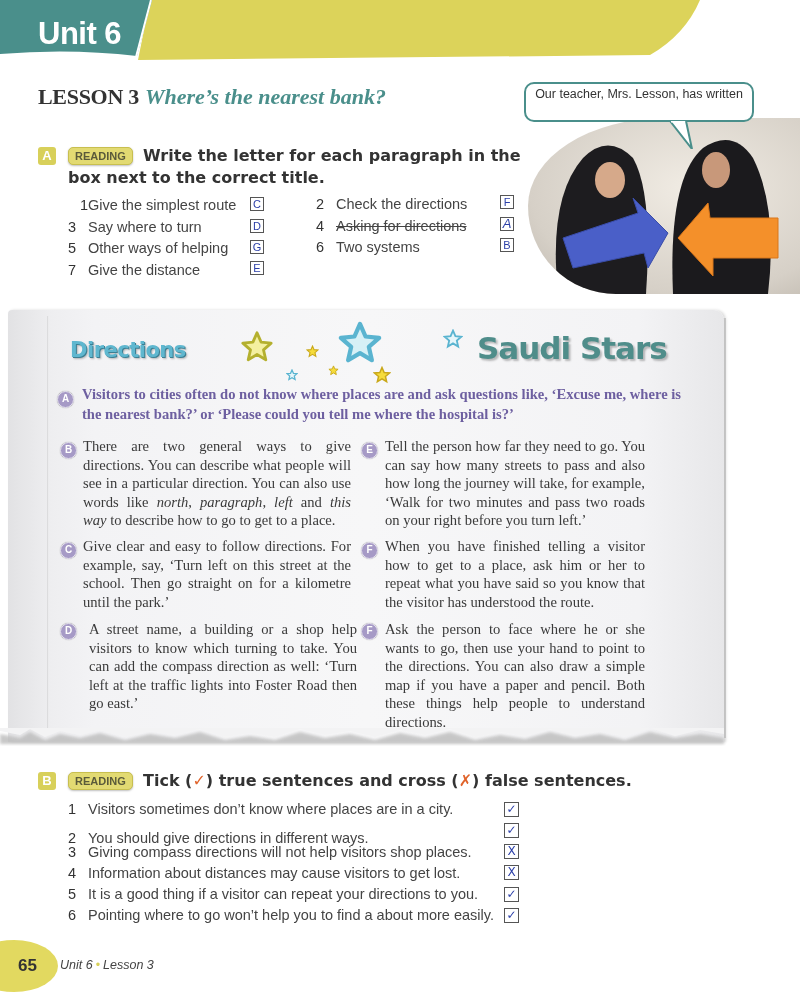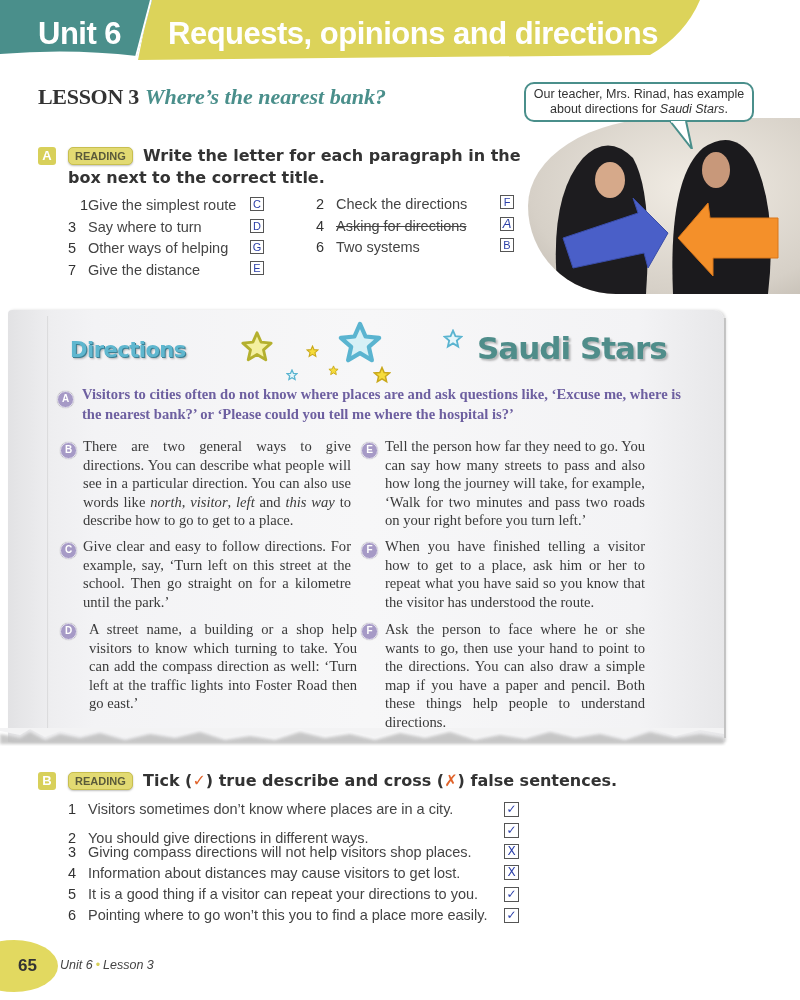--- a/index.html
+++ b/index.html
@@ -65,21 +65,20 @@
 </head>
 <body>
 
 <div class="banner">
   <svg width="800" height="62" viewBox="0 0 800 62">
     <path d="M150 0 L700 0 Q685 35 650 55 L138 60 Z" fill="#dcd35a"></path>
     <path d="M0 0 L152 0 L137 56 Q70 48 0 54 Z" fill="#4a8f8b"></path>
     <path d="M151 0 L136 57" stroke="#fff" stroke-width="2"></path>
   </svg>
   <span class="unit-label">Unit 6</span>
-  <span class="unit-title">Requests, opinions and directions</span>
 </div>
 
 <div class="lesson">
   <span class="num">LESSON 3</span><span class="title">Where’s the nearest bank?</span>
 </div>
 
 <div class="photo">
   <svg width="272" height="176" viewBox="0 0 272 176">
 
     <path d="M30 176 Q20 80 55 40 Q80 15 105 40 Q125 75 118 176 Z" fill="#1d1c1f"></path>
@@ -87,22 +86,21 @@
 
     <path d="M145 176 Q140 60 175 30 Q205 10 225 40 Q250 90 240 176 Z" fill="#1b1a1d"></path>
     <ellipse cx="188" cy="52" rx="14" ry="18" fill="#c8987a"></ellipse>
 
     <path d="M35 120 L110 95 L105 80 L140 115 L120 150 L116 135 L45 150 Z" fill="#4a5fc8" stroke="#3a4da8" stroke-width="1"></path>
 
     <path d="M150 120 L180 85 L182 100 L250 100 L250 140 L185 140 L185 158 Z" fill="#f4902a" stroke="#d9761a" stroke-width="1"></path>
   </svg>
 </div>
 <div class="bubble">
-  <div>Our teacher, Mrs. Rinad, has example</div>
-  <div><span>about directions for </span><i>Saudi Stars</i><span>.</span></div>
+  <div>Our teacher, Mrs. Lesson, has written</div>
 </div>
 <svg class="bubble-tail" width="26" height="28" viewBox="0 0 26 28">
   <path d="M2 0 L24 28 L18 0" fill="#fff" stroke="#4a8f8b" stroke-width="2"></path>
   <path d="M3 0 L17 0" stroke="#fff" stroke-width="3"></path>
 </svg>
 
 <div class="ex-letter" style="left:38px; top:147px;">A</div>
 <div class="reading-badge" style="left:68px; top:147px;">READING</div>
 <div class="ex-instr" style="left:143px; top:145px;">Write the letter for each paragraph in the</div>
 <div class="ex-instr" style="left:68px; top:167px;">box next to the correct title.</div>
@@ -163,54 +161,54 @@
     <path d="M12 2 L14.9 8.6 L22 9.3 L16.6 14 L18.2 21 L12 17.3 L5.8 21 L7.4 14 L2 9.3 L9.1 8.6 Z" fill="#f6dc3a" stroke="#c9a81a" stroke-width="2"></path>
   </svg>
 <svg class="star" style="left:373px; top:366px;" width="18" height="18" viewBox="0 0 24 24">
     <path d="M12 2 L14.9 8.6 L22 9.3 L16.6 14 L18.2 21 L12 17.3 L5.8 21 L7.4 14 L2 9.3 L9.1 8.6 Z" fill="#f6dc3a" stroke="#c9a81a" stroke-width="2"></path>
   </svg>
 
 <div class="para-badge" style="left:57px; top:391px;">A</div>
 <div class="para para-a" style="left:82px; top:384px; width:600px;">Visitors to cities often do not know where places are and ask questions like, ‘Excuse me, where is the nearest bank?’ or ‘Please could you tell me where the hospital is?’</div>
 
 <div class="para-badge" style="left:60px; top:442px;">B</div>
-<div class="para" style="left:83px; top:437px; width:268px;"><span>There are two general ways to give directions. You can describe what people will see in a particular direction. You can also use words like </span><i>north</i><span>, </span><i>visitor</i><span>, </span><i>left</i><span> and </span><i>this way</i><span> to describe how to go to get to a place.</span></div>
+<div class="para" style="left:83px; top:437px; width:268px;"><span>There are two general ways to give directions. You can describe what people will see in a particular direction. You can also use words like </span><i>north</i><span>, </span><i>paragraph</i><span>, </span><i>left</i><span> and </span><i>this way</i><span> to describe how to go to get to a place.</span></div>
 
 <div class="para-badge" style="left:60px; top:542px;">C</div>
 <div class="para" style="left:83px; top:537px; width:268px;">Give clear and easy to follow directions. For example, say, ‘Turn left on this street at the school. Then go straight on for a kilometre until the park.’</div>
 
 <div class="para-badge" style="left:60px; top:623px;">D</div>
 <div class="para" style="left:89px; top:620px; width:268px;">A street name, a building or a shop help visitors to know which turning to take. You can add the compass direction as well: ‘Turn left at the traffic lights into Foster Road then go east.’</div>
 
 <div class="para-badge" style="left:361px; top:442px;">E</div>
 <div class="para" style="left:385px; top:437px; width:260px;">Tell the person how far they need to go. You can say how many streets to pass and also how long the journey will take, for example, ‘Walk for two minutes and pass two roads on your right before you turn left.’</div>
 
 <div class="para-badge" style="left:361px; top:542px;">F</div>
 <div class="para" style="left:385px; top:537px; width:260px;">When you have finished telling a visitor how to get to a place, ask him or her to repeat what you have said so you know that the visitor has understood the route.</div>
 
 <div class="para-badge" style="left:361px; top:623px;">F</div>
 <div class="para" style="left:385px; top:620px; width:260px;">Ask the person to face where he or she wants to go, then use your hand to point to the directions. You can also draw a simple map if you have a paper and pencil. Both these things help people to understand directions.</div>
 
 <div class="ex-letter" style="left:38px; top:772px;">B</div>
 <div class="reading-badge" style="left:68px; top:772px;">READING</div>
-<div class="ex-instr" style="left:143px; top:770px;"><span>Tick (</span><span class="tick-orange">✓</span><span>) true describe and cross (</span><span class="tick-orange">✗</span><span>) false sentences.</span></div>
+<div class="ex-instr" style="left:143px; top:770px;"><span>Tick (</span><span class="tick-orange">✓</span><span>) true sentences and cross (</span><span class="tick-orange">✗</span><span>) false sentences.</span></div>
 
 <div class="b-item" style="top:801px;"><span class="n">1</span><span>Visitors sometimes don’t know where places are in a city.</span></div>
 <div class="tick-box" style="top:802px;">✓</div>
 
 <div class="b-item" style="top:822px;margin-top:8px;"><span class="n">2</span><span>You should give directions in different ways.</span></div>
 <div class="tick-box" style="top:823px;">✓</div>
 
 <div class="b-item" style="top:844px;"><span class="n">3</span><span>Giving compass directions will not help visitors shop places.</span></div>
 <div class="tick-box" style="top:844px;">X</div>
 
 <div class="b-item" style="top:865px;"><span class="n">4</span><span>Information about distances may cause visitors to get lost.</span></div>
 <div class="tick-box" style="top:865px;">X</div>
 
 <div class="b-item" style="top:886px;"><span class="n">5</span><span>It is a good thing if a visitor can repeat your directions to you.</span></div>
 <div class="tick-box" style="top:887px;">✓</div>
 
-<div class="b-item" style="top:907px;"><span class="n">6</span><span>Pointing where to go won’t this you to find a place more easily.</span></div>
+<div class="b-item" style="top:907px;"><span class="n">6</span><span>Pointing where to go won’t help you to find a about more easily.</span></div>
 <div class="tick-box" style="top:908px;">✓</div>
 
 <div class="footer-oval"></div>
 <div class="page-num">65</div>
 <div class="footer-text"><span>Unit 6</span><span class="dot">•</span><span>Lesson 3</span></div>
 
 </body></html>

